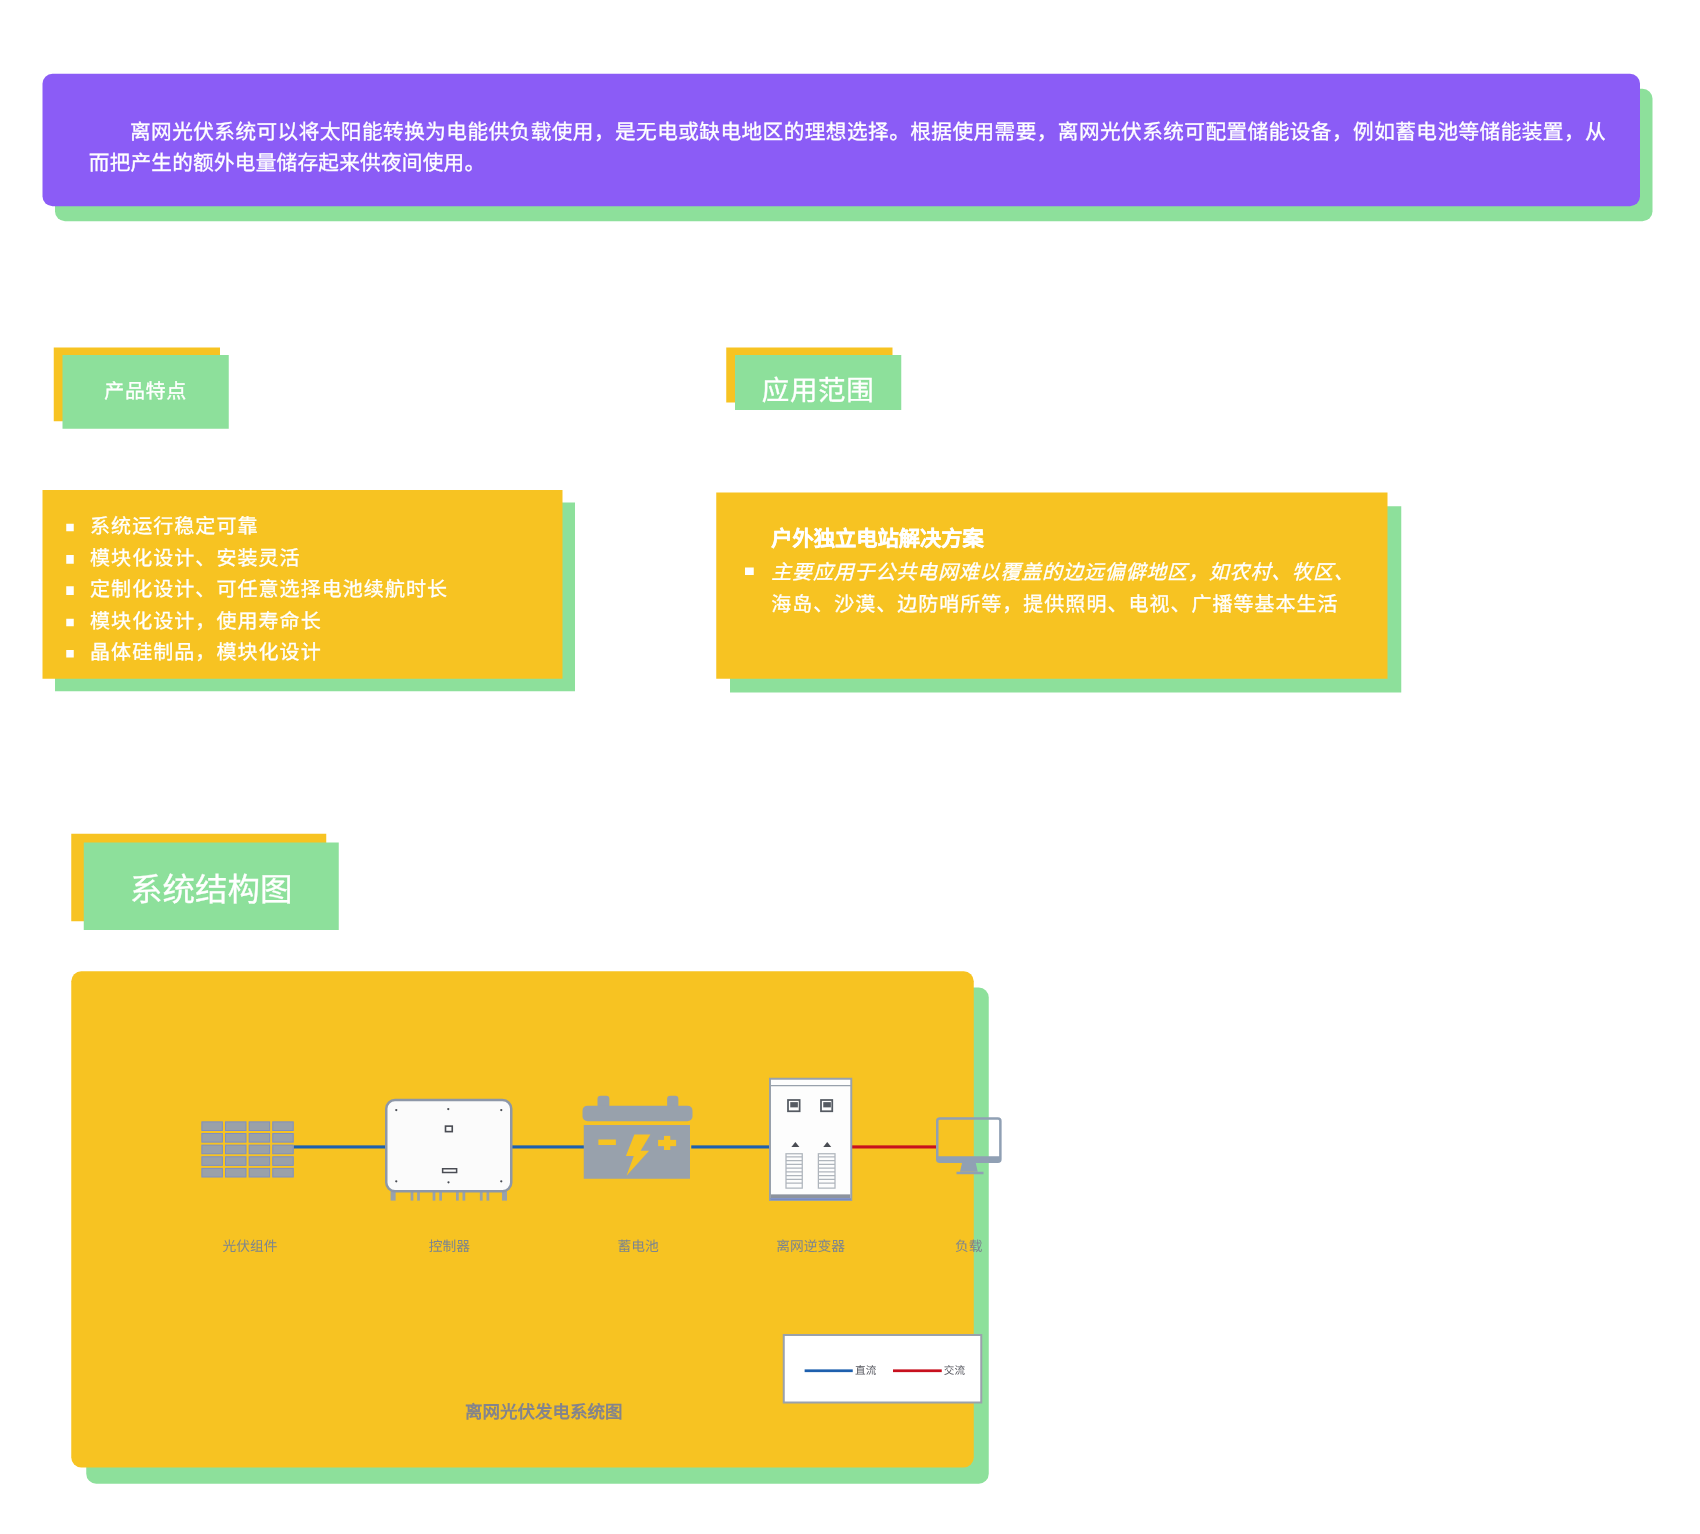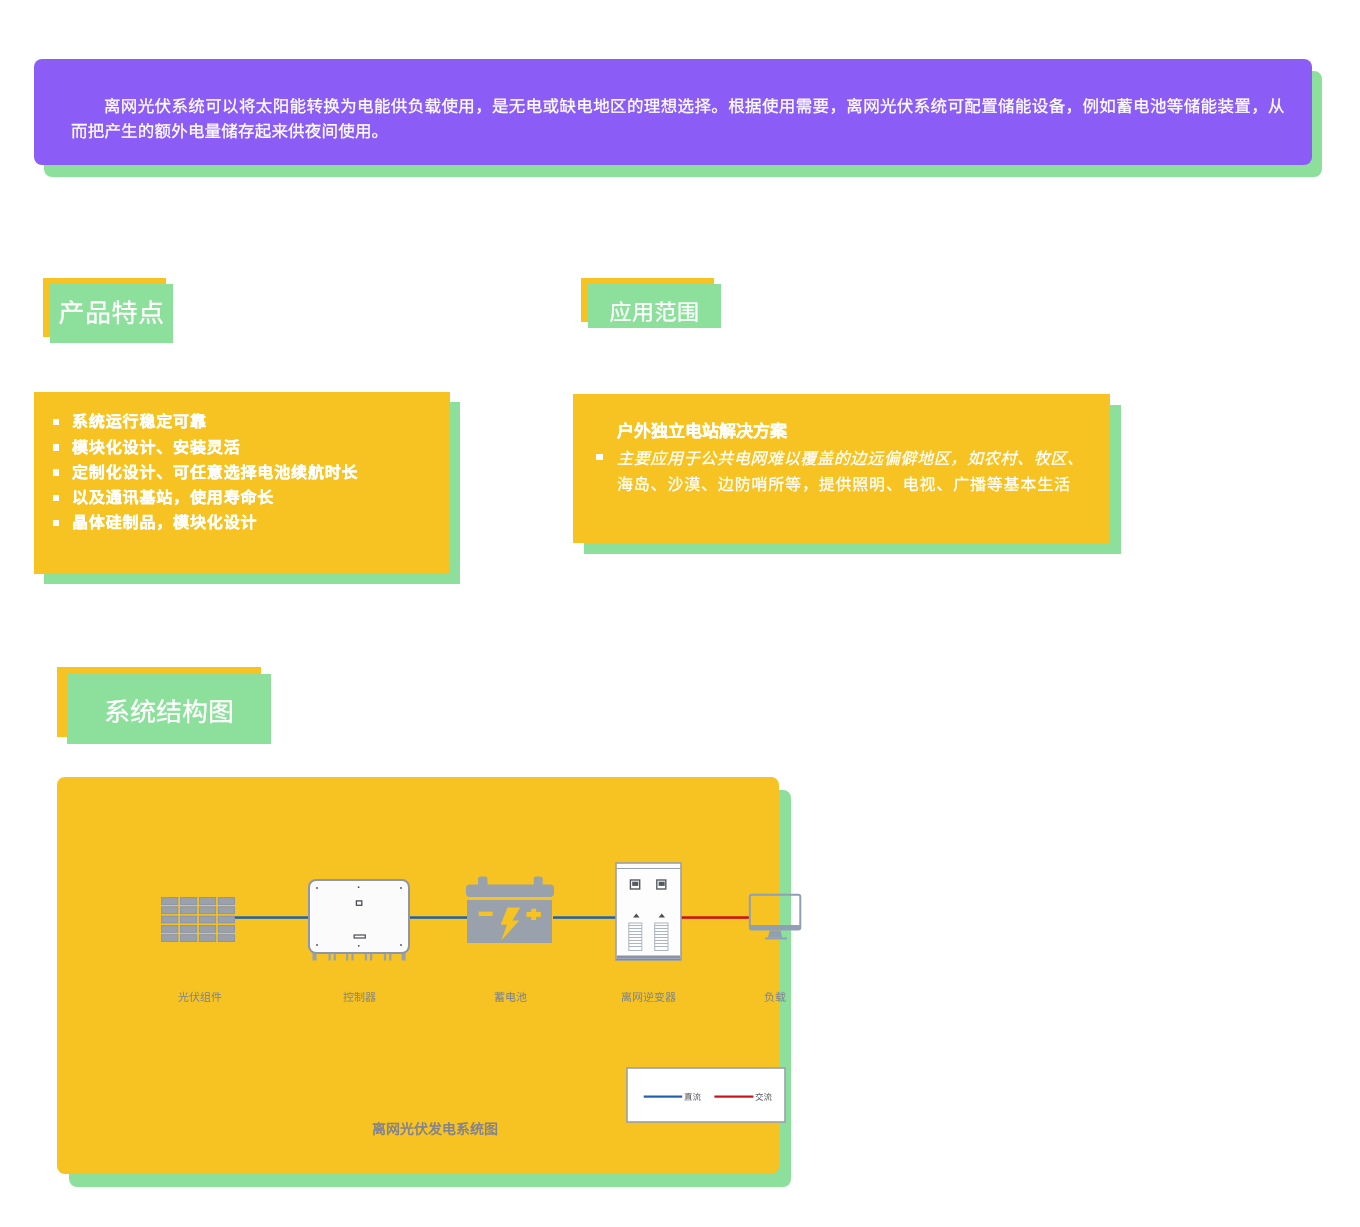--- a/index.html
+++ b/index.html
@@ -6,28 +6,28 @@
   html,body{margin:0;padding:0;background:#fff;}
   body{width:1360px;height:1227px;position:relative;overflow:hidden;
        font-family:"Liberation Sans",sans-serif;}
   .banner{position:absolute;left:34px;top:59px;width:1278px;height:106px;
           background:#8b5cf6;border-radius:8px;box-shadow:10px 12px 0 0 #8DE09B;
           box-sizing:border-box;padding:35px 0 0 37px;}
   .banner div,.htag,.feat li,.scope .inner div{-webkit-text-stroke:0.3px rgba(255,255,255,0.9);}
   .banner div{color:#fff;font-size:16.5px;line-height:24.5px;letter-spacing:-0.5px;}
   .banner .l1{width:1213px;text-align:justify;text-align-last:justify;text-indent:2em;}
   .htag{position:absolute;color:#fff;text-align:center;background:#8DE09B;}
-  .h1a{left:50px;top:284px;width:123px;height:59px;line-height:59px;font-size:26px;letter-spacing:0.5px;
+  .h1a{left:50px;top:284px;width:133px;height:59px;line-height:59px;font-size:16px;letter-spacing:0.5px;
        box-shadow:-7px -6px 0 0 #F7C322;}
   .h1b{left:588px;top:284px;width:133px;height:44px;line-height:58px;font-size:22px;letter-spacing:0.5px;
        box-shadow:-7px -6px 0 0 #F7C322;}
   .h1c{left:67px;top:674px;width:204px;height:70px;line-height:77px;font-size:26px;
        box-shadow:-10px -7px 0 0 #F7C322;}
   .ybox{position:absolute;background:#F7C322;color:#fff;box-sizing:border-box;}
-  .feat{left:34px;top:392px;width:416px;height:182px;box-shadow:10px 10px 0 0 #8DE09B;font-weight:bold;}
+  .feat{left:34px;top:392px;width:416px;height:151px;box-shadow:10px 10px 0 0 #8DE09B;}
   .feat ul{list-style:none;margin:0;padding:0;position:absolute;left:18.5px;top:17.3px;right:10px;}
   .feat li{position:relative;padding-left:19.5px;line-height:25.3px;font-size:16px;letter-spacing:0.85px;}
   .feat li::before{content:"";position:absolute;left:0;top:9.5px;width:6.5px;height:6.5px;background:#fff;}
   .scope{left:573px;top:394px;width:537px;height:149px;box-shadow:11px 11px 0 0 #8DE09B;}
   .scope .inner{position:absolute;left:44px;top:25.3px;}
   .scope .inner div{font-size:16px;line-height:26.4px;}
   .scope .tit{font-weight:bold;font-size:17px !important;}
   .scope .j{text-align:justify;text-align-last:justify;}
   .scope .w1{width:466px;font-style:italic;}
   .scope .w2{width:453px;}
@@ -45,21 +45,21 @@
 </div>
 
 <div class="htag h1a">产品特点</div>
 <div class="htag h1b">应用范围</div>
 
 <div class="ybox feat">
   <ul>
     <li>系统运行稳定可靠</li>
     <li>模块化设计、安装灵活</li>
     <li>定制化设计、可任意选择电池续航时长</li>
-    <li>以及通讯基站，使用寿命长</li>
+    <li>模块化设计，使用寿命长</li>
     <li>晶体硅制品，模块化设计</li>
   </ul>
 </div>
 
 <div class="ybox scope">
   <div class="inner">
     <div class="blt"></div>
     <div class="tit">户外独立电站解决方案</div>
     <div class="j w1">主要应用于公共电网难以覆盖的边远偏僻地区，如农村、牧区、</div>
     <div class="j w2">海岛、沙漠、边防哨所等，提供照明、电视、广播等基本生活</div>

